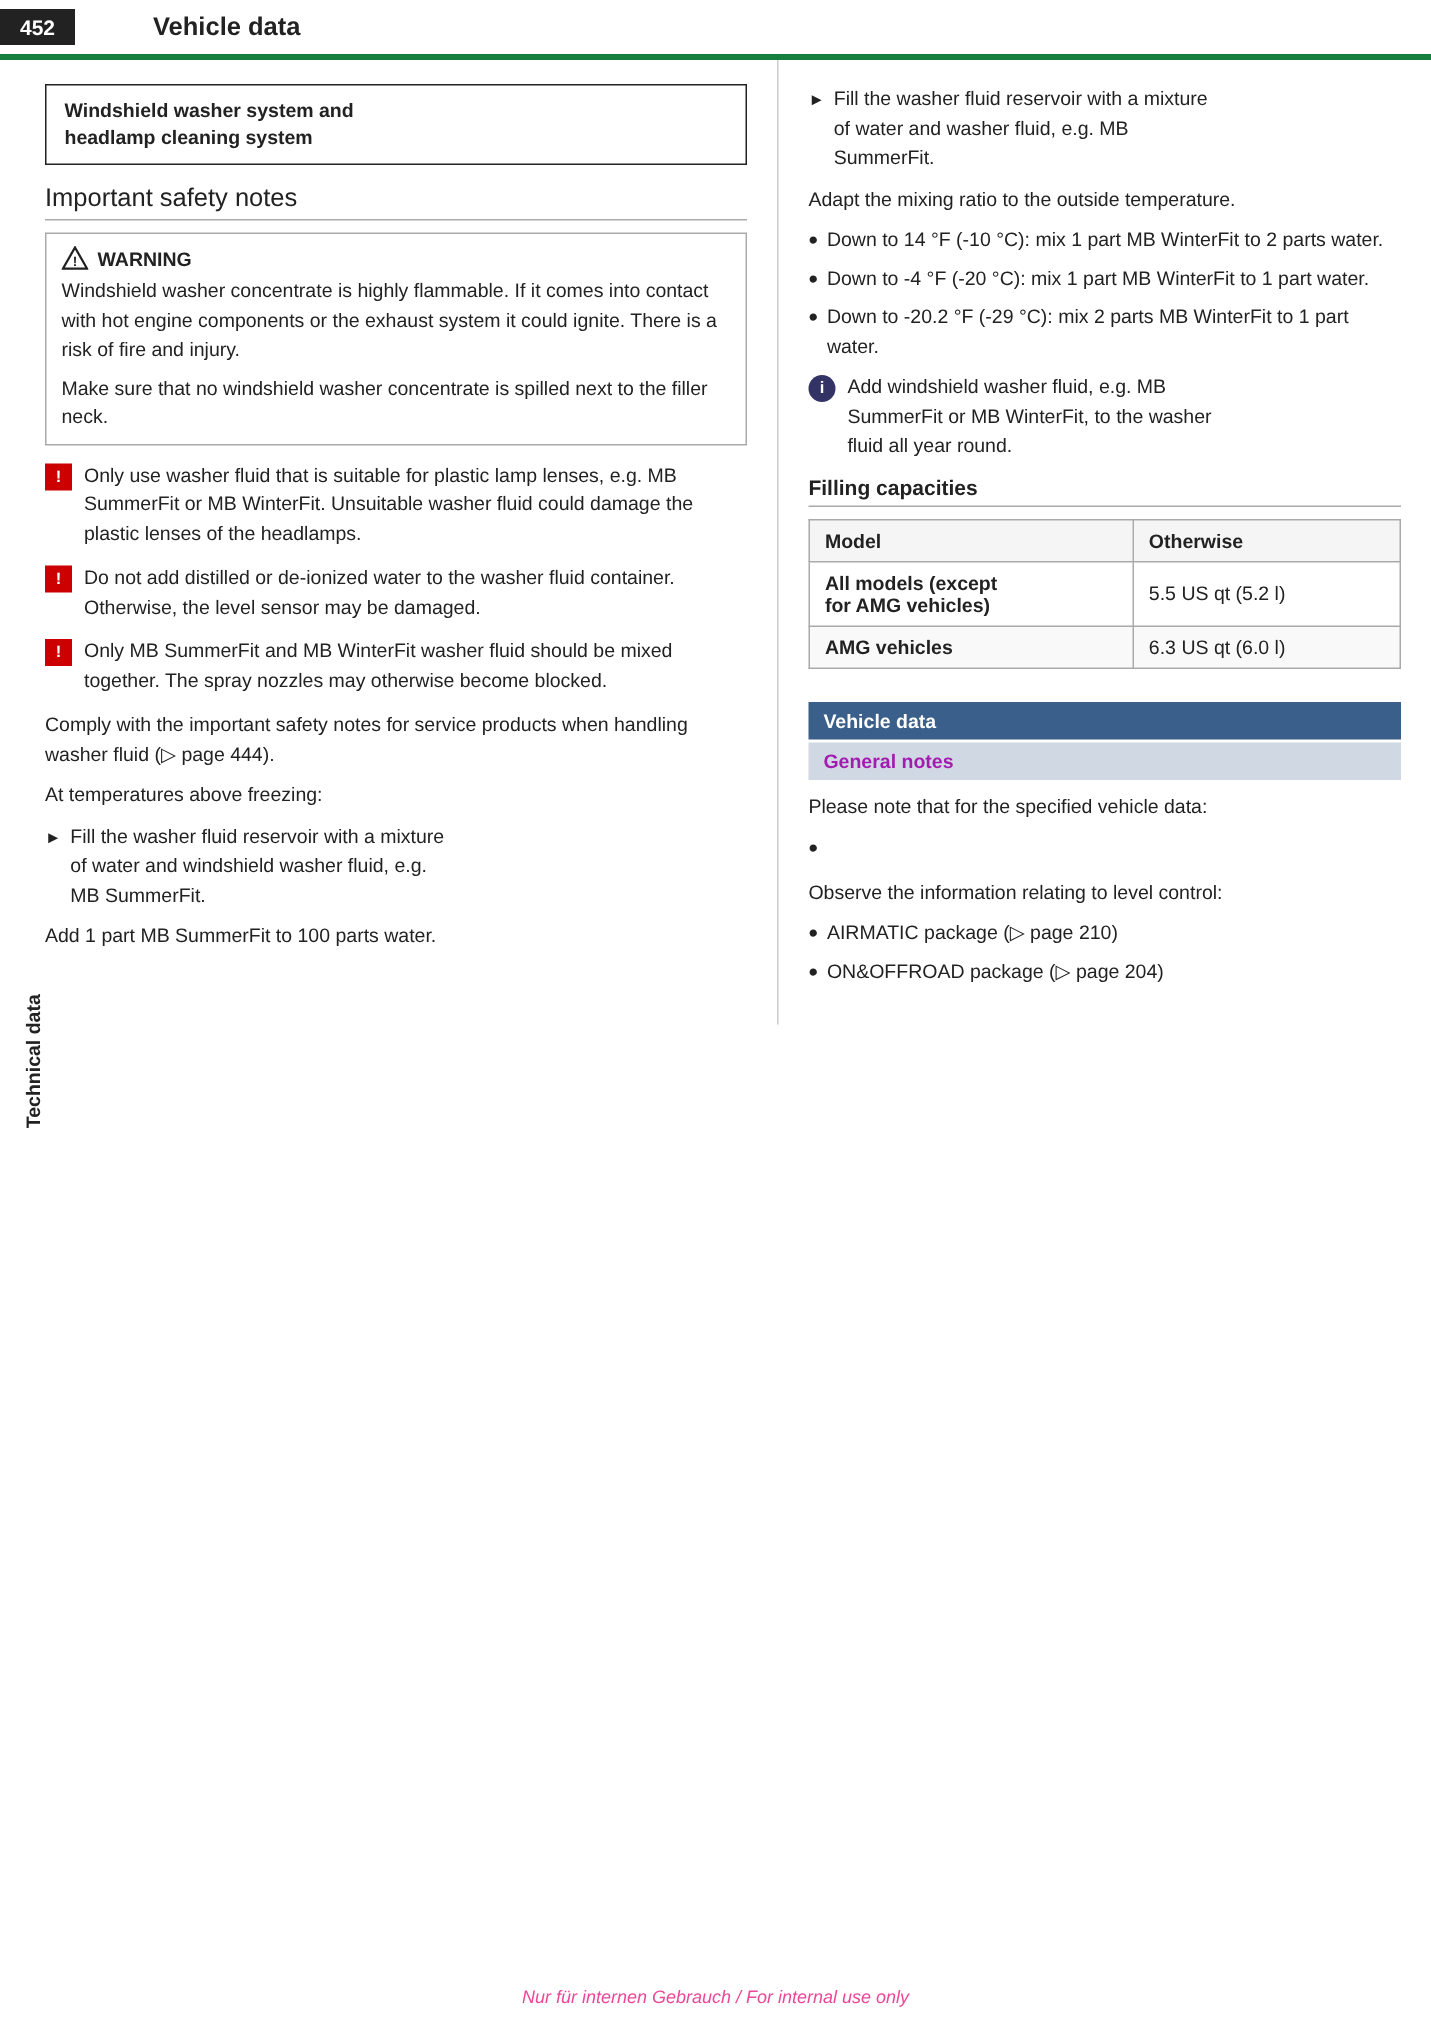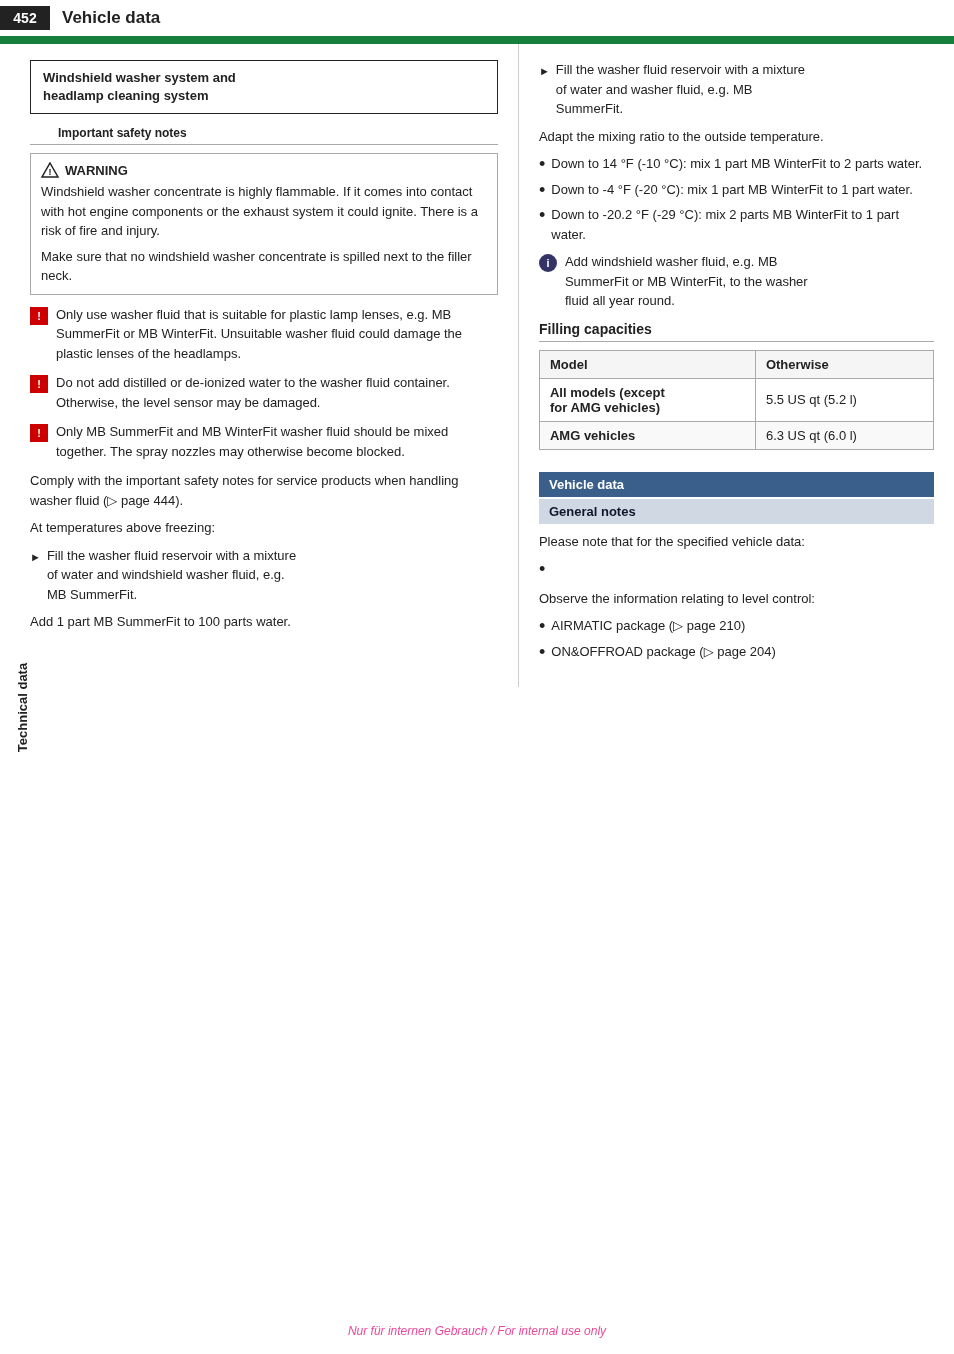--- a/index.html
+++ b/index.html
@@ -9,24 +9,25 @@
       background: #fff;
       color: #222;
       width: 954px;
       min-height: 1354px;
       position: relative;
     }
 
     
     .page-header {
       background: #fff;
-      border-bottom: 8px solid #15803d;
+      border-bottom: 4px solid #15803d;
       padding: 6px 12px 6px 0;
       display: flex;
       align-items: center;
+      gap: 40px;
     }
     .page-number-box {
       background: #222;
       color: #fff;
       font-weight: bold;
       font-size: 14px;
       padding: 4px 10px;
       margin-right: 12px;
       min-width: 50px;
       text-align: center;
@@ -76,24 +77,23 @@
       background: #fff;
     }
     .section-box-title {
       font-weight: bold;
       font-size: 13px;
       line-height: 1.4;
     }
 
     
     .safety-notes-title {
-      font-weight: bold;
-      font-size: 12px;
+      font-weight: normal;
+      font-size: 17px;
       margin-bottom: 4px;
-      margin-left: 28px;
     }
     .divider {
       border: none;
       border-top: 1px solid #aaa;
       margin: 4px 0 8px 0;
     }
 
     
     .warning-box {
       border: 1px solid #aaa;
@@ -252,21 +252,21 @@
     .vehicle-data-header {
       background: #3a5f8a;
       color: #fff;
       font-weight: bold;
       font-size: 13px;
       padding: 5px 10px;
       margin-bottom: 2px;
     }
     .general-notes-header {
       background: #d0d8e4;
-      color: #0f172a;
+      color: #a21caf;
       font-weight: bold;
       font-size: 13px;
       padding: 5px 10px;
       margin-bottom: 8px;
     }
 
     
     .page-footer {
       position: absolute;
       bottom: 16px;

